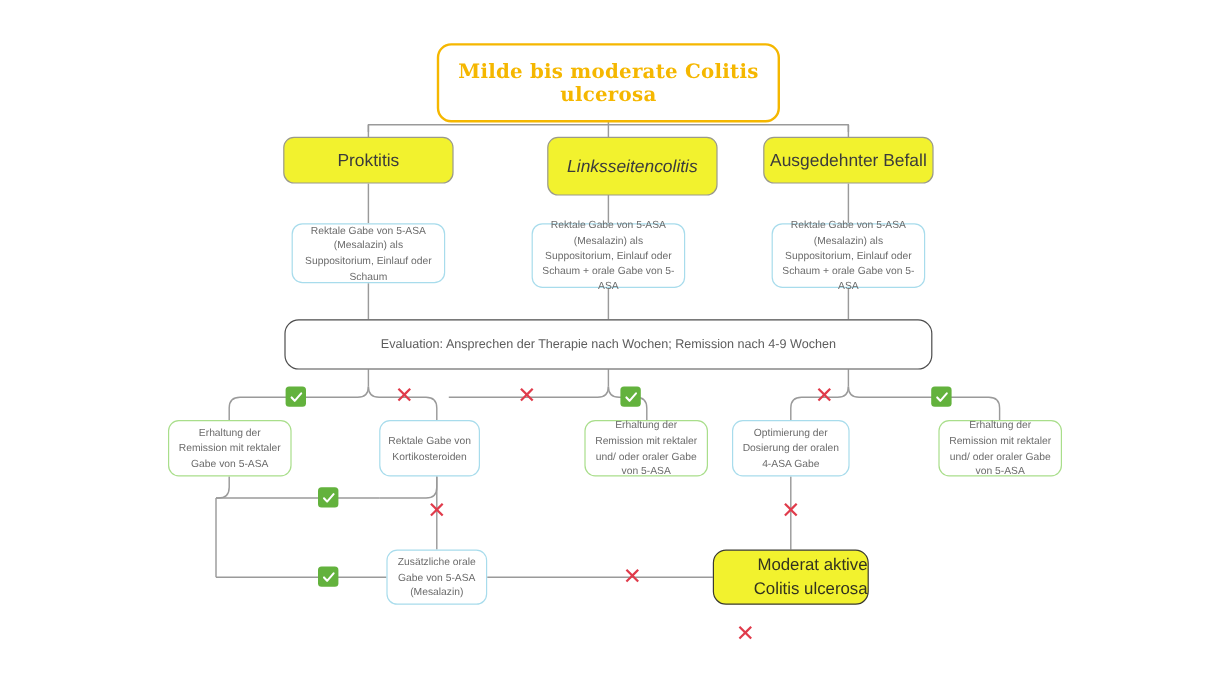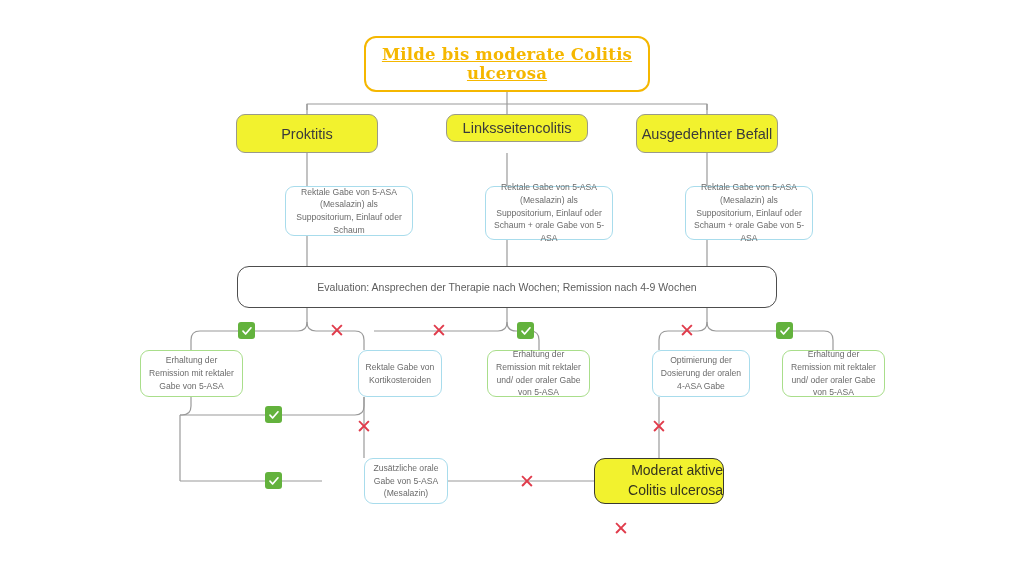--- a/index.html
+++ b/index.html
@@ -20,21 +20,21 @@
     border: 2px solid #F5B700; background: #ffffff; border-radius: 12px;
     font-family: "DejaVu Serif", serif; font-weight: bold; font-size: 16.5px;
     color: #F5B700; letter-spacing: .2px;
   }
   .node-cat {
     background: #F2F22E; border: 1px solid #9a9a8a; border-radius: 9px;
     color: #3b3b3b; font-size: 14.5px; text-align: center;
   }
   .node-blue {
     background: #ffffff; border: 1.4px solid #A8DCEC; border-radius: 9px;
-    color: #6b6b6b; font-size: 8.6px; line-height: 1.48; padding: 4px 6px; margin-left: 42px;
+    color: #6b6b6b; font-size: 8.6px; line-height: 1.48; padding: 4px 6px;
   }
   .node-green {
     background: #ffffff; border: 1.4px solid #A9DE8B; border-radius: 9px;
     color: #6b6b6b; font-size: 8.6px; line-height: 1.48; padding: 4px 6px;
   }
   .node-eval {
     background: #ffffff; border: 1.6px solid #4d4d4d; border-radius: 12px;
     color: #5d5d5d; font-size: 10.5px;
   }
   .node-moderate {
@@ -93,28 +93,28 @@
 
       <path d="M364,397 L364,406 Q364,415 355,415 L316,415" stroke-linejoin="round"></path>
       <path d="M364,397 L364,458"></path>
 
       <path d="M659,397 L659,458"></path>
 
       <path d="M406,481 L594,481"></path>
     </g>
   </svg>
 
-  <div class="node node-title" style="left:364px; top:36px; width:286px; height:56px;text-decoration:underline;">
+  <div class="node node-title" style="left:364px; top:36px; width:286px; height:66px;">
     <span>Milde bis moderate Colitis ulcerosa</span>
   </div>
 
   <div class="node node-cat" style="left:236px; top:114px; width:142px; height:39px;">
     <span>Proktitis</span>
   </div>
-  <div class="node node-cat" style="left:446px; top:114px; width:142px; height:28px;">
+  <div class="node node-cat" style="left:456px; top:114px; width:142px; height:49px;font-style:italic;">
     <span>Linksseitencolitis</span>
   </div>
   <div class="node node-cat" style="left:636px; top:114px; width:142px; height:39px;">
     <span>Ausgedehnter Befall</span>
   </div>
 
   <div class="node node-blue" style="left:243px; top:186px; width:128px; height:50px;">
     <span>Rektale Gabe von 5-ASA (Mesalazin) als Suppositorium, Einlauf oder Schaum</span>
   </div>
   <div class="node node-blue" style="left:443px; top:186px; width:128px; height:54px;">

